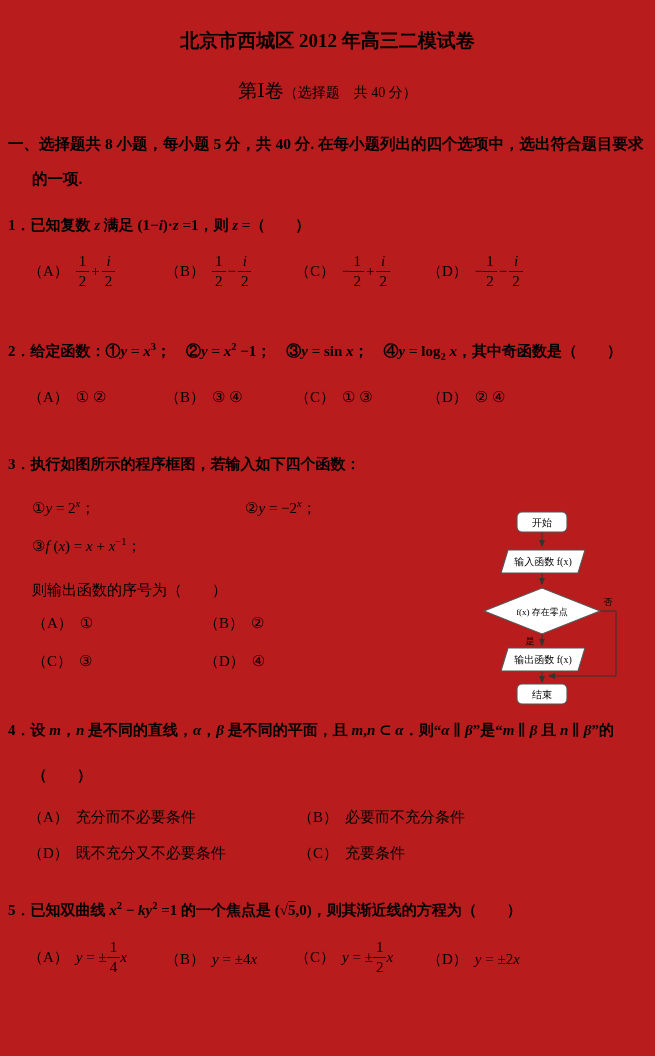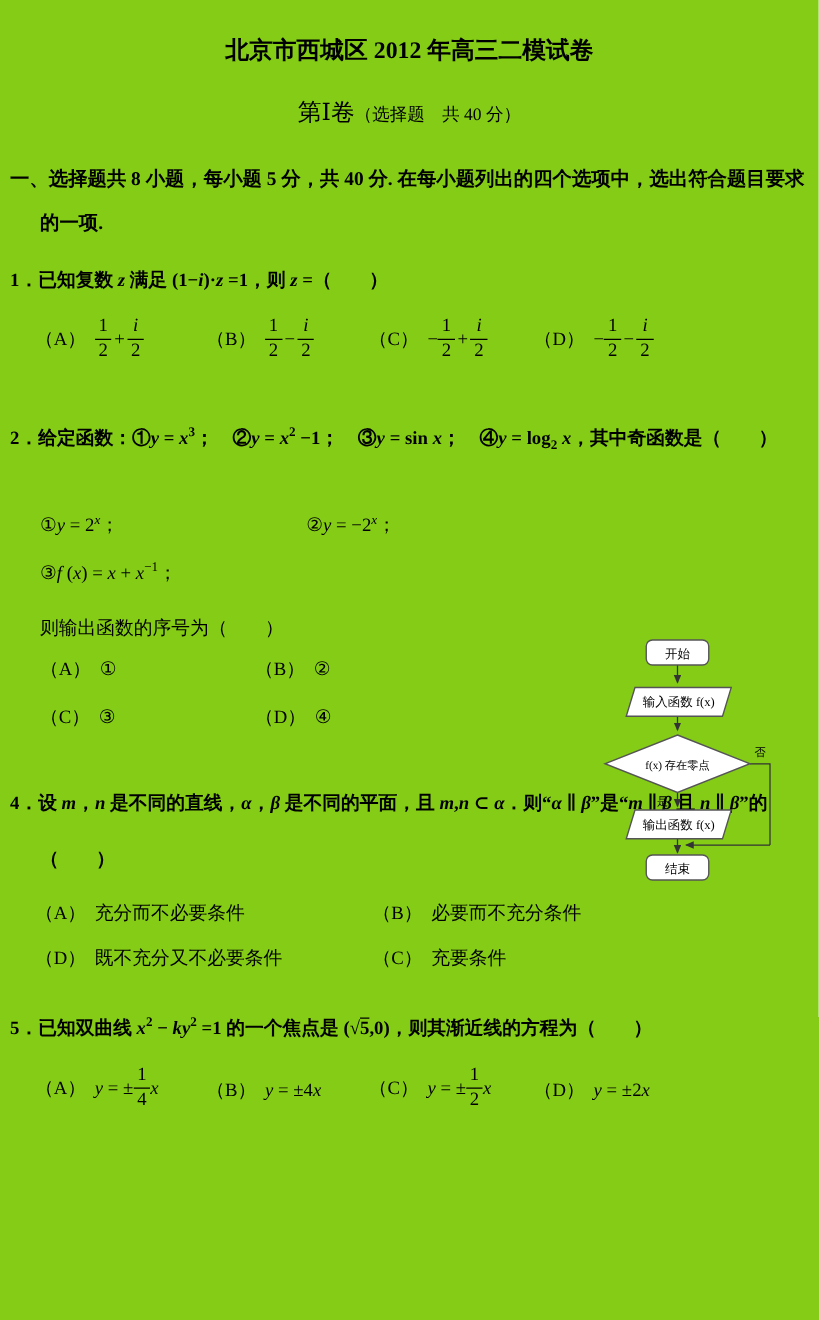--- a/index.html
+++ b/index.html
@@ -1,19 +1,19 @@
 <!DOCTYPE html>
 <html><head>
 <meta charset="utf-8">
 <style>
   html,body{margin:0;padding:0;background:#ffffff;}
   .page{
     position:relative;
     width:655px;height:1056px;
-    background:#84cc16;color:#000;
+    background:#b91c1c;color:#000;
     font-family:"Liberation Serif","DejaVu Serif",serif;
     overflow:hidden;
   }
   .title{
     text-align:center;font-size:19px;font-weight:bold;
     margin:28px 0 0;line-height:25px;
   }
   .subject-row{position:relative;text-align:center;margin-top:20px;height:46px;line-height:46px;}
   .subject{font-size:31px;font-weight:bold;letter-spacing:1px;}
   .date{position:absolute;right:8px;bottom:4px;font-size:15px;line-height:16px;font-weight:normal;}
@@ -84,23 +84,30 @@
     <div class="opts row4 frac-row">
       <span class="opt"><span class="olabel">（A）</span><span class="oval"><span class="frac"><span class="n">1</span><span class="d">2</span></span><span class="op">+</span><span class="frac"><span class="n"><i>i</i></span><span class="d">2</span></span></span></span>
       <span class="opt"><span class="olabel">（B）</span><span class="oval"><span class="frac"><span class="n">1</span><span class="d">2</span></span><span class="op">−</span><span class="frac"><span class="n"><i>i</i></span><span class="d">2</span></span></span></span>
       <span class="opt"><span class="olabel">（C）</span><span class="oval">−<span class="frac"><span class="n">1</span><span class="d">2</span></span><span class="op">+</span><span class="frac"><span class="n"><i>i</i></span><span class="d">2</span></span></span></span>
       <span class="opt"><span class="olabel">（D）</span><span class="oval">−<span class="frac"><span class="n">1</span><span class="d">2</span></span><span class="op">−</span><span class="frac"><span class="n"><i>i</i></span><span class="d">2</span></span></span></span>
     </div>
   </div>
 
   <div class="question q2">
     <div class="stem"><span class="qnum">2．</span><span>给定函数：①<i>y</i> = <i>x</i><sup>3</sup>；　②<i>y</i> = <i>x</i><sup>2</sup> −1；　③<i>y</i> = sin <i>x</i>；　④<i>y</i> = log<sub>2</sub> <i>x</i>，其中奇函数是（　　）</span></div>
+    <div class="opts row4">
+      <span class="opt"><span class="olabel">（A）</span><span class="oval">① ②</span></span>
+      <span class="opt"><span class="olabel">（B）</span><span class="oval">③ ④</span></span>
+      <span class="opt"><span class="olabel">（C）</span><span class="oval">① ③</span></span>
+      <span class="opt"><span class="olabel">（D）</span><span class="oval">② ④</span></span>
+    </div>
   </div>
 
   <div class="question q3">
+    <div class="stem"><span class="qnum">3．</span><span>执行如图所示的程序框图，若输入如下四个函数：</span></div>
     <div class="fn-row r1">
       <span>①<i>y</i> = 2<sup><i>x</i></sup>；</span>
       <span>②<i>y</i> = −2<sup><i>x</i></sup>；</span>
     </div>
     <div class="fn-row r2">
       <span>③<i>f</i> (<i>x</i>) = <i>x</i> + <i>x</i><sup>−1</sup>；</span>
     </div>
     <div class="q3-tail">则输出函数的序号为（　　）</div>
     <div class="opts rowq3 opts-a">
       <span class="opt"><span class="olabel">（A）</span><span class="oval">①</span></span>

